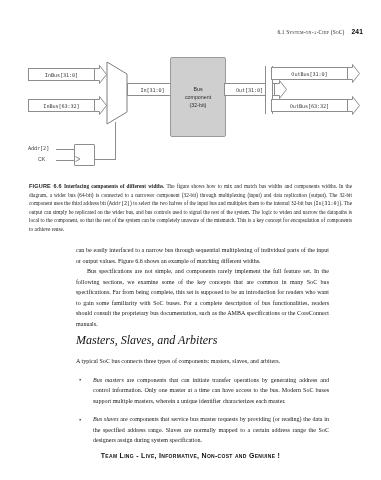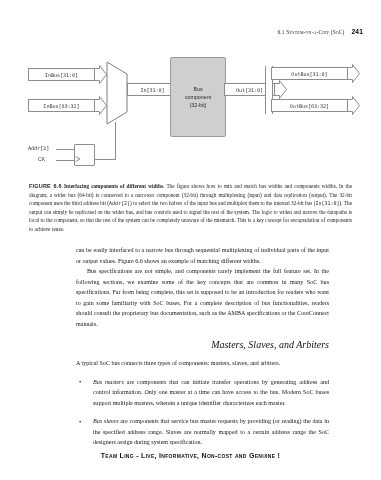--- a/index.html
+++ b/index.html
@@ -70,21 +70,21 @@
   }
   .caption .tag{font-family:"Liberation Sans",sans-serif;font-weight:bold;font-size:5.5px;letter-spacing:.2px;}
   .caption .ttl{font-weight:bold;}
   .caption code{font-family:"DejaVu Sans Mono",monospace;font-size:5px;}
 
   
   .body-col{position:absolute;left:76px;top:245px;width:253px;}
   p.bt{margin:0;font-size:6.05px;line-height:1.74;text-align:justify;color:#161616;}
   p.bt.ind{text-indent:11px;}
   .subhead{
-    margin:10px 0 8px 0;font-style:italic;font-size:10px;font-weight:normal;color:#111;text-align:right;
+    margin:4px 0 8px 0;font-style:italic;font-size:12px;font-weight:normal;color:#111;
   }
   ul.bl{margin:8px 0 0 0;padding:0;list-style:none;}
   ul.bl li{
     position:relative;padding-left:17px;margin-bottom:8px;
     font-size:6.05px;line-height:1.74;text-align:justify;color:#161616;
   }
   ul.bl li .bull{position:absolute;left:3px;top:-0.5px;font-size:6.6px;line-height:1.74;}
   i.em{font-style:italic;}
 
   

